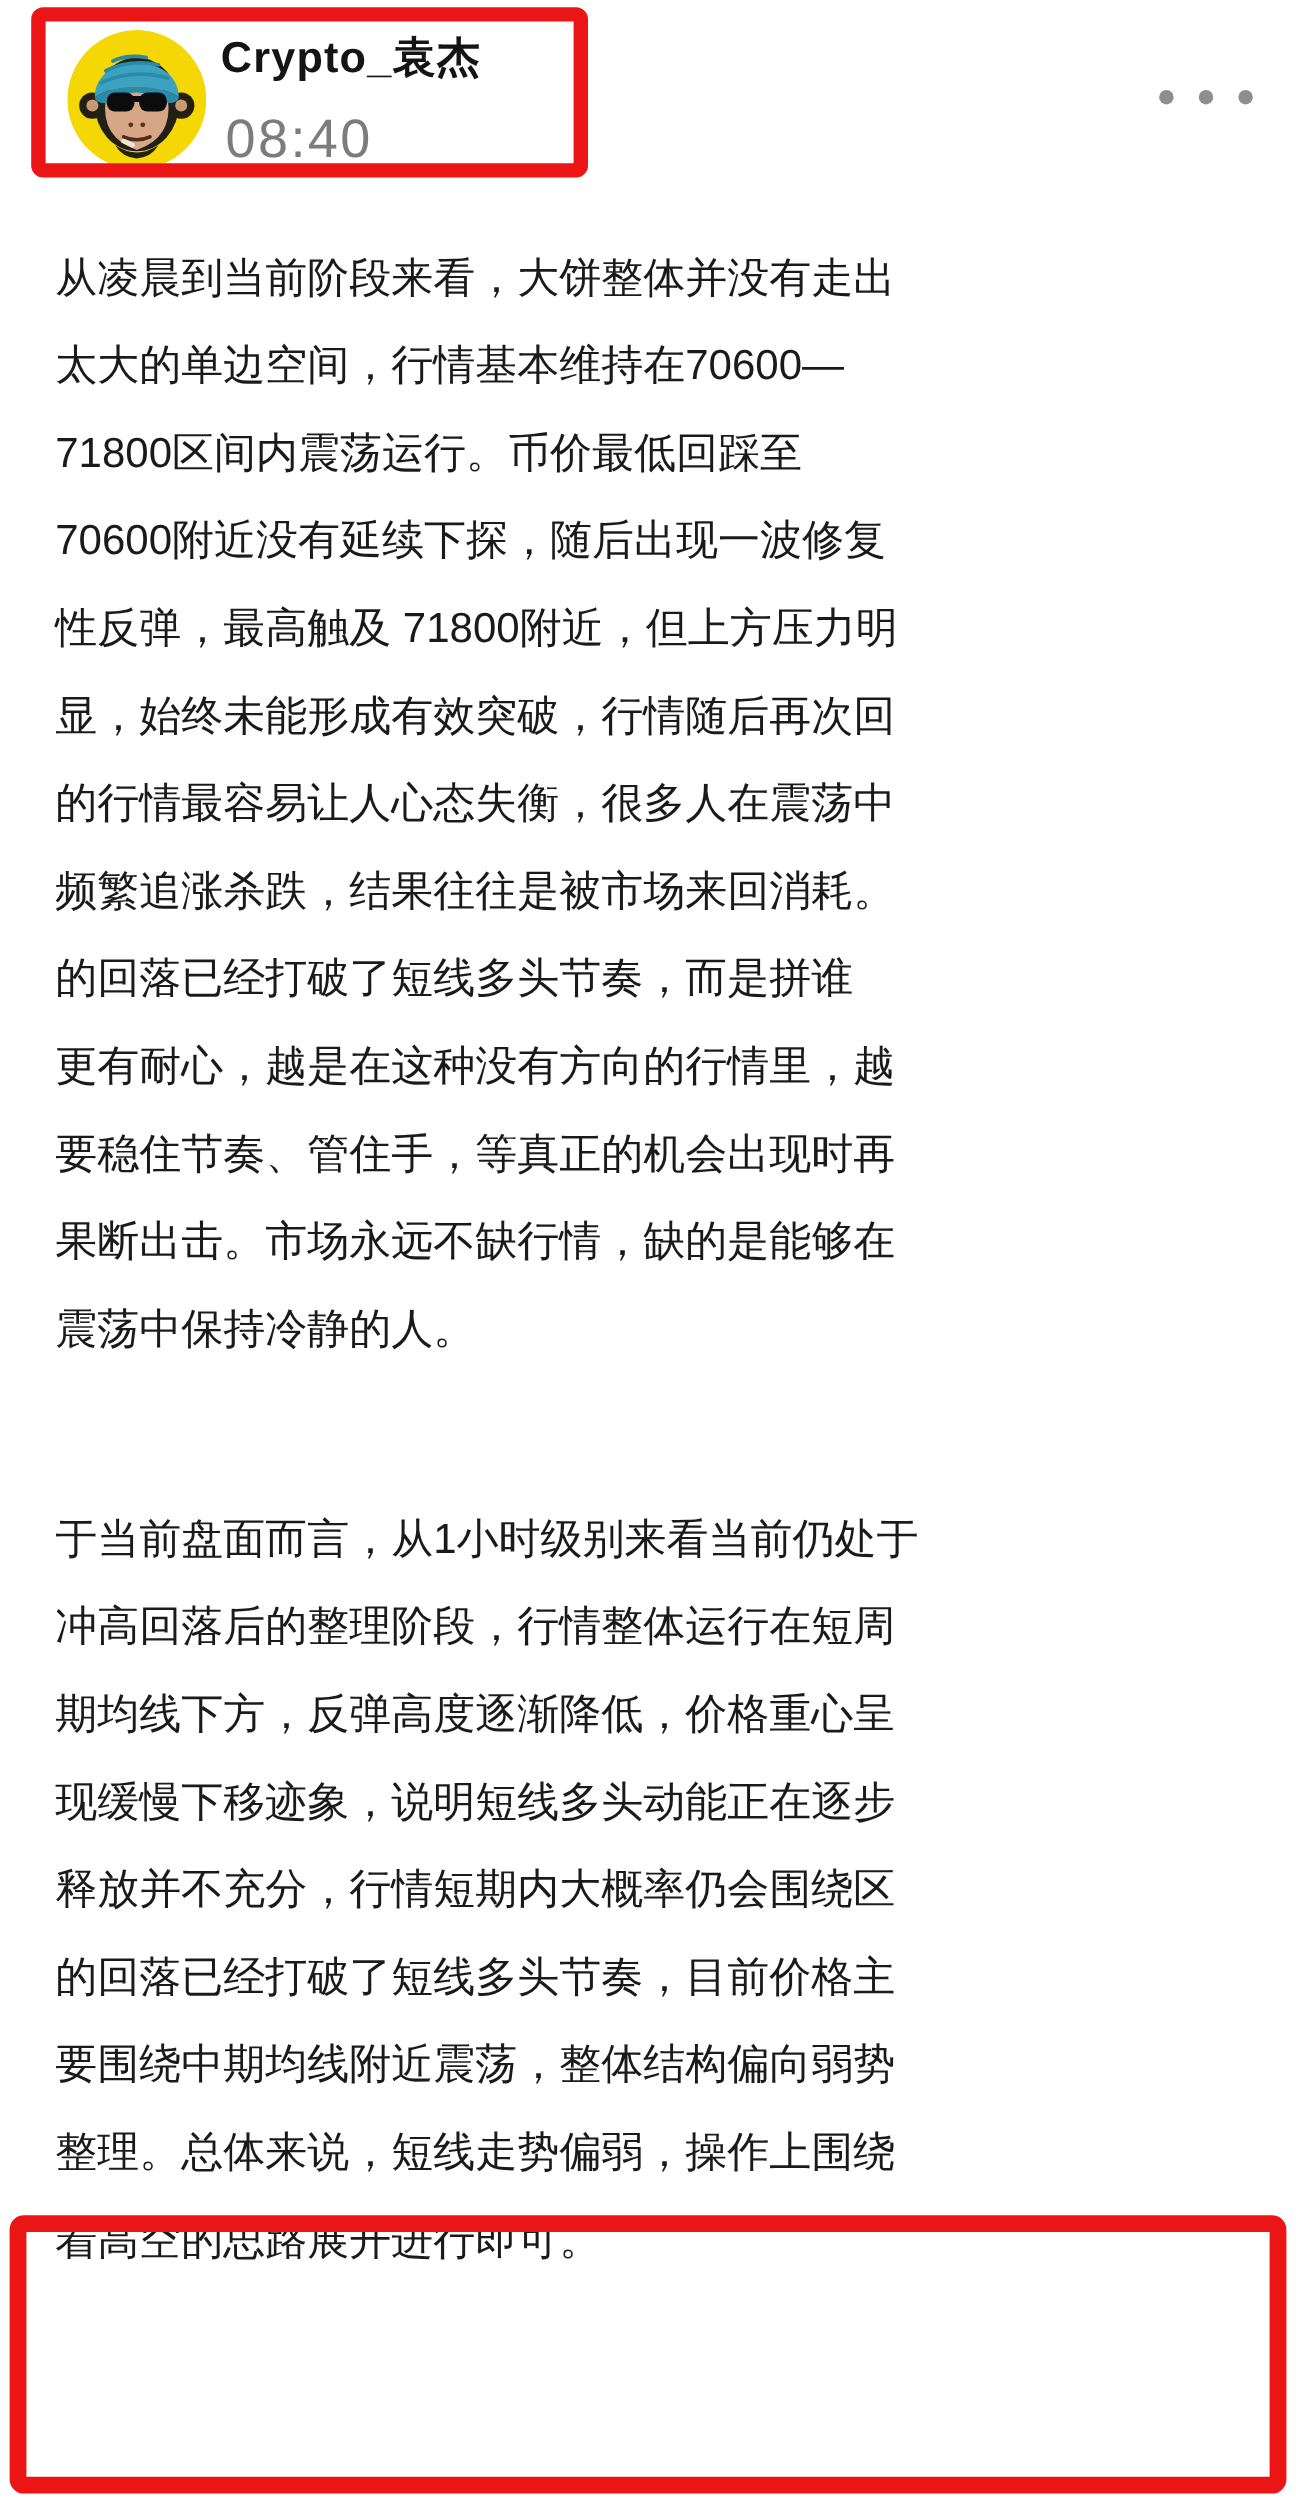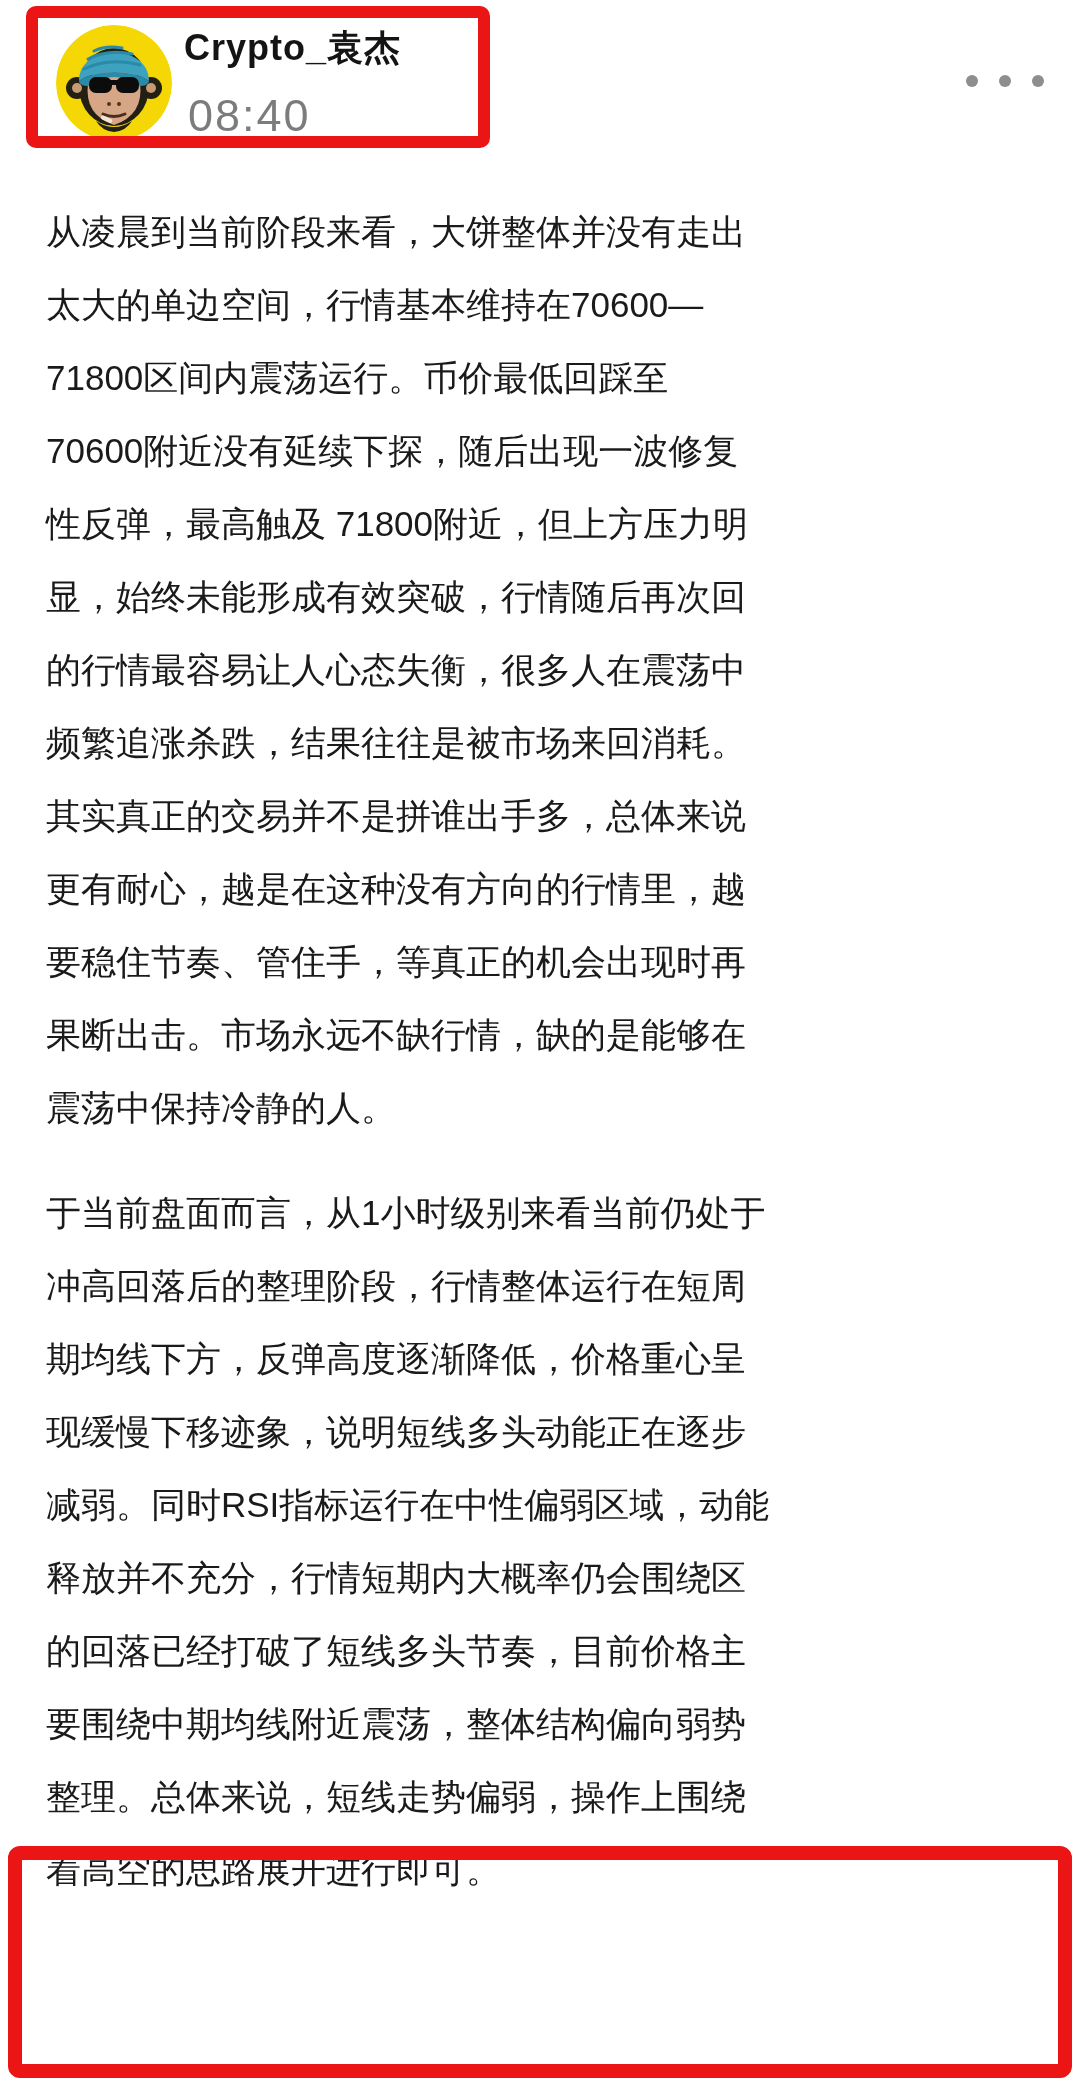--- a/index.html
+++ b/index.html
@@ -76,21 +76,21 @@
   .post-body {
     position: absolute;
     left: 46px; top: 195px;
     width: 992px;
     font-size: 35px;
     line-height: 73px;
     color: var(--text);
     font-weight: 400;
   }
   .para { display: block; }
-  .para + .para { margin-top: 32px; }
+  .para + .para { margin-top: 102px; }
   .text-line { white-space: nowrap; height: 73px; }
 
   
   .conclusion-highlight {
     position: absolute;
     left: 8px; top: 1846px;
     width: 1064px; height: 232px;
     border: 14px solid var(--red);
     border-radius: 12px;
     z-index: 5;
@@ -148,32 +148,31 @@
   <main class="post-body">
     <div class="para">
         <div class="text-line">从凌晨到当前阶段来看，大饼整体并没有走出</div>
         <div class="text-line">太大的单边空间，行情基本维持在70600—</div>
         <div class="text-line">71800区间内震荡运行。币价最低回踩至</div>
         <div class="text-line">70600附近没有延续下探，随后出现一波修复</div>
         <div class="text-line">性反弹，最高触及 71800附近，但上方压力明</div>
         <div class="text-line">显，始终未能形成有效突破，行情随后再次回</div>
         <div class="text-line">的行情最容易让人心态失衡，很多人在震荡中</div>
         <div class="text-line">频繁追涨杀跌，结果往往是被市场来回消耗。</div>
-        <div class="text-line">其实真正的交易并不是拼谁出手多，总体来说</div>
+        <div class="text-line">的回落已经打破了短线多头节奏，而是拼谁</div>
         <div class="text-line">更有耐心，越是在这种没有方向的行情里，越</div>
         <div class="text-line">要稳住节奏、管住手，等真正的机会出现时再</div>
         <div class="text-line">果断出击。市场永远不缺行情，缺的是能够在</div>
         <div class="text-line">震荡中保持冷静的人。</div>
       </div>
     <div class="para">
         <div class="text-line">于当前盘面而言，从1小时级别来看当前仍处于</div>
         <div class="text-line">冲高回落后的整理阶段，行情整体运行在短周</div>
         <div class="text-line">期均线下方，反弹高度逐渐降低，价格重心呈</div>
         <div class="text-line">现缓慢下移迹象，说明短线多头动能正在逐步</div>
-        <div class="text-line">减弱。同时RSI指标运行在中性偏弱区域，动能</div>
         <div class="text-line">释放并不充分，行情短期内大概率仍会围绕区</div>
         <div class="text-line">的回落已经打破了短线多头节奏，目前价格主</div>
         <div class="text-line">要围绕中期均线附近震荡，整体结构偏向弱势</div>
         <div class="text-line">整理。总体来说，短线走势偏弱，操作上围绕</div>
         <div class="text-line">着高空的思路展开进行即可。</div>
       </div>
   </main>
 
   <div class="conclusion-highlight"></div>
 

